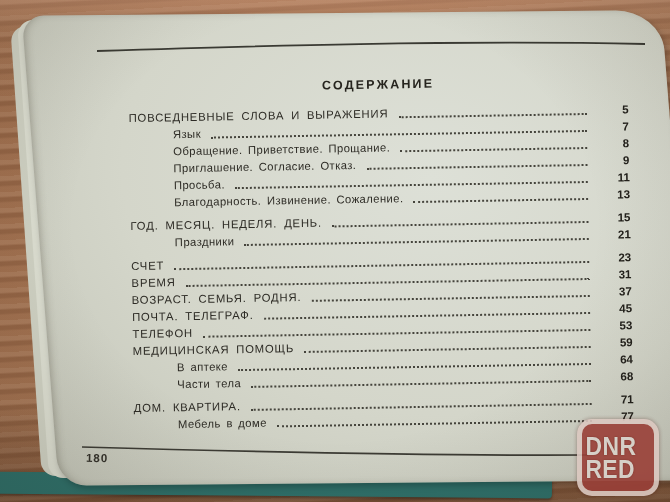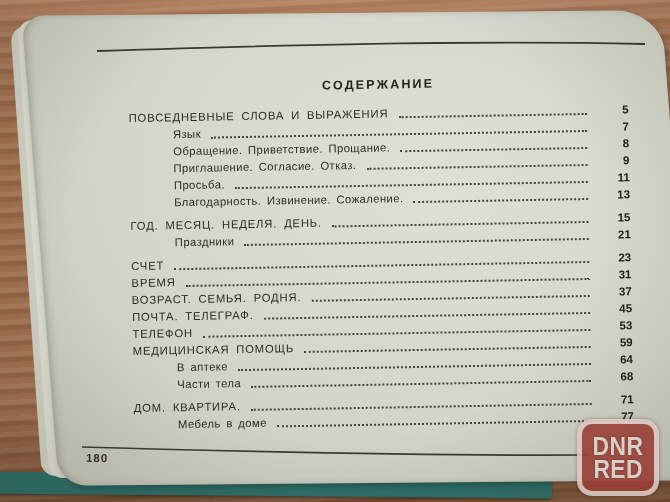--- a/index.html
+++ b/index.html
@@ -72,21 +72,21 @@
   
   .folio{
     position:absolute;left:86px;top:452px;font-size:11.5px;font-weight:bold;
     color:#33312a;transform:rotate(1.3deg);letter-spacing:1px;
   }
   
   .badge{
     position:absolute;left:577px;top:419px;width:82px;height:77px;box-sizing:border-box;
     background:var(--color-watermark_red,#9a4038);opacity:0.90;
     border:5px solid rgba(230,224,216,0.85);border-radius:15px;
-    display:flex;flex-direction:column;align-items:center;justify-content:center;
+    display:flex;flex-direction:column;align-items:flex-start;justify-content:center;
     box-shadow:0 0 4px rgba(60,10,5,0.4);
   }
   .badge span{
     font-weight:bold;font-size:26px;line-height:23px;color:#d9d2ca;
     transform:scaleX(0.88);letter-spacing:0.5px;
     text-shadow:0 0 2px rgba(90,20,12,0.65);
   }
 </style>
 </head>
 <body>

